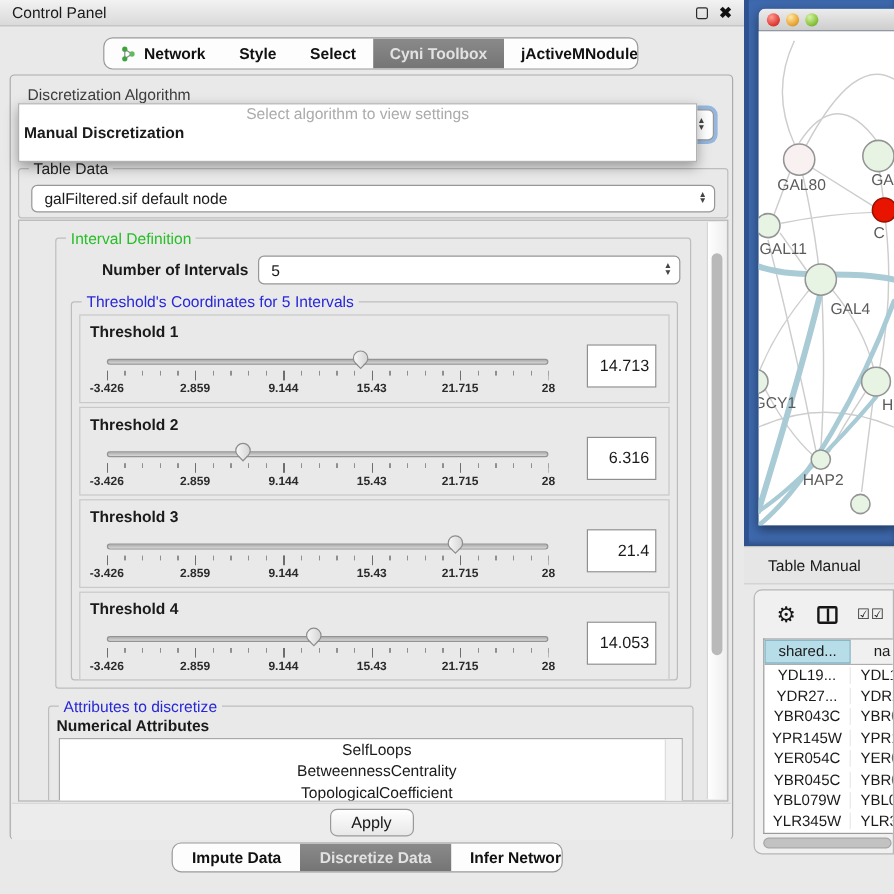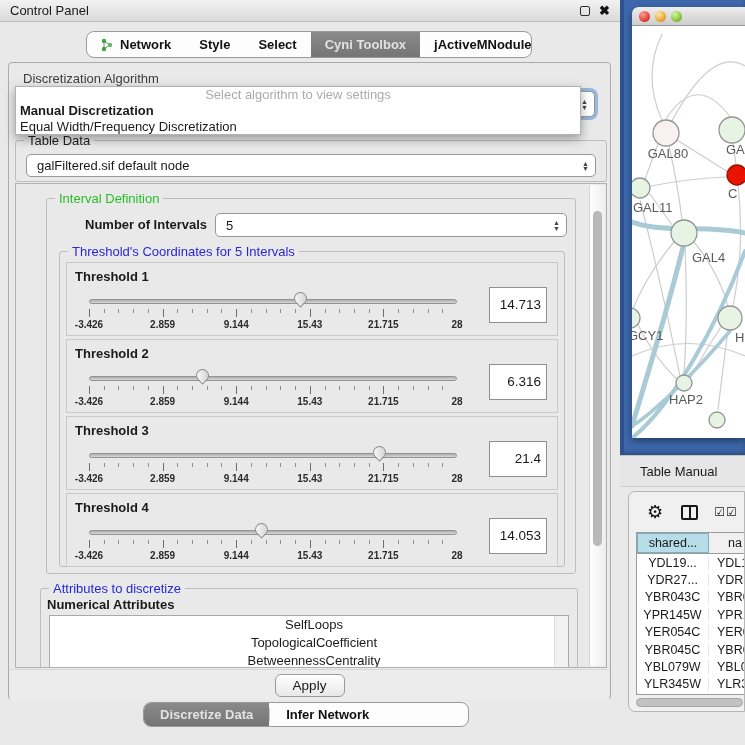--- a/index.html
+++ b/index.html
@@ -178,21 +178,20 @@
 <div class="outer-panel">
 
   <div class="algo-label">Discretization Algorithm</div>
   <div class="combo algo-combo">
     <span class="stepper">▲<br>▼</span>
   </div>
 
   <div class="popup">
     <div class="hint">Select algorithm to view settings</div>
     <div class="opt bold">Manual Discretization</div>
-    <div class="opt">Equal Width/Frequency Discretization</div>
   </div>
 
   <div class="group tabledata-group">
     <span class="group-label gl-black">Table Data</span>
     <div class="combo tabledata-combo">
       <span>galFiltered.sif default node</span>
       <span class="stepper">▲<br>▼</span>
     </div>
   </div>
 
@@ -285,32 +284,35 @@
     </div>
 
     <div class="group attr-group">
       <span class="group-label gl-blue">Attributes to discretize</span>
       <span class="attr-heading">Numerical Attributes</span>
       <div class="attr-list">
         <div class="attr-scroll">
           <div class="thumb-v"></div>
         </div>
       <div class="attr-item">SelfLoops</div>
+          <div class="attr-item">BetweennessCentrality</div>
           <div class="attr-item">TopologicalCoefficient</div>
-          <div class="attr-item">BetweennessCentrality</div>
         </div>
     </div>
   </div>
 
   <div class="apply-strip">
     <div class="apply-btn">Apply</div>
   </div>
 </div>
 
 <div class="bottom-tabbar">
+  <div class="tab">
+      <span>Impute Data</span>
+    </div>
   <div class="tab sel">
       <span>Discretize Data</span>
     </div>
   <div class="tab-sep"></div>
   <div class="tab">
       <span>Infer Network</span>
     </div>
 </div>
 
 <div class="blue-panel"></div>

